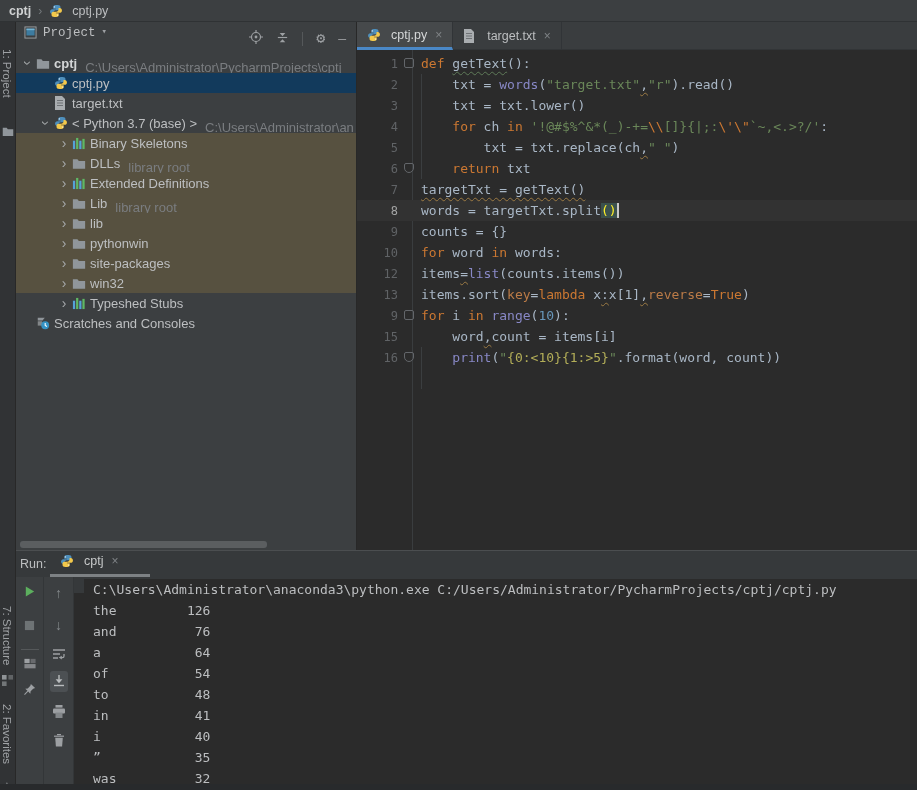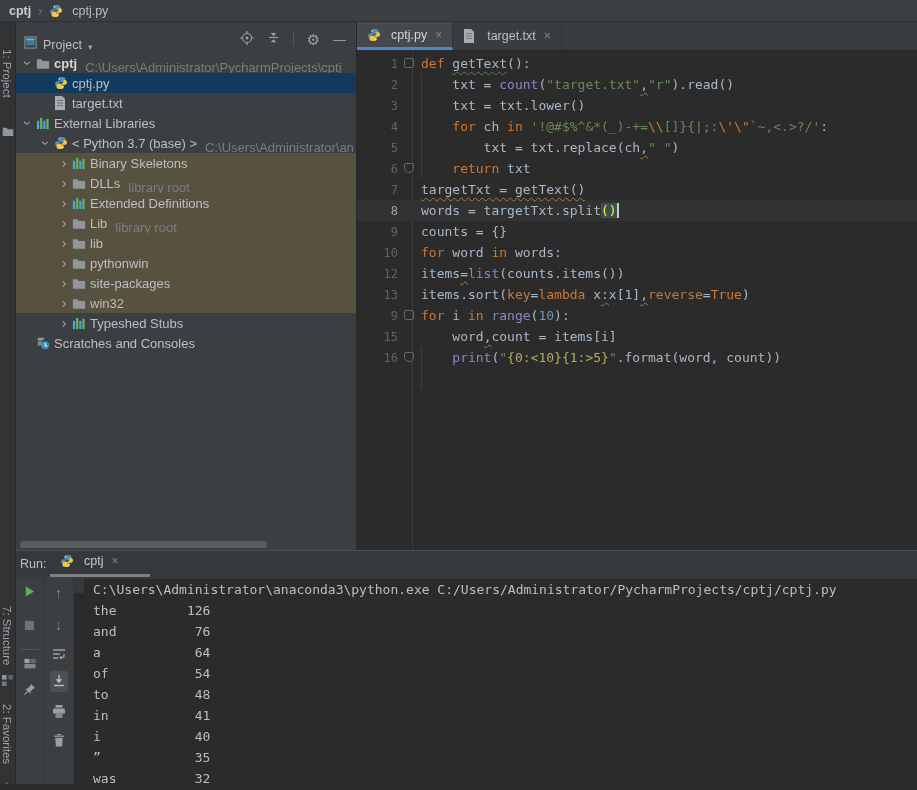--- a/index.html
+++ b/index.html
@@ -16,21 +16,21 @@
   #breadcrumb .file{color:#bdbfc1;font-size:12.5px;margin-left:5px;}
 
   
   #strip{position:absolute;left:0;top:22px;width:16px;height:768px;background:#313335;border-right:1px solid #282828;box-sizing:border-box;}
   .vlabel{position:absolute;writing-mode:vertical-rl;font-size:11.5px;color:#9fa2a5;left:1px;white-space:nowrap;}
   .stripicon{position:absolute;left:2px;}
 
   
   #project{position:absolute;left:16px;top:22px;width:341px;height:528px;background:#3c3f41;
     border-right:1px solid #282828;box-sizing:border-box;overflow:hidden;}
-  #proj-header{position:absolute;left:0;top:4px;width:100%;height:26px;display:flex;align-items:flex-end;padding-left:8px;box-sizing:border-box;}
+  #proj-header{position:absolute;left:0;top:4px;width:100%;height:26px;display:flex;align-items:flex-start;padding-left:8px;box-sizing:border-box;font-family:Liberation Mono, monospace;}
   #proj-header .ptitle{color:#bdbfc1;font-size:12.5px;margin:0 4px 0 6px;}
   #proj-header .dd{color:#9da0a3;font-size:9px;margin-left:2px;}
   #proj-header .hicons{position:absolute;right:10px;top:0;height:26px;display:flex;align-items:center;gap:13px;}
   #proj-header .hsep{width:1px;height:14px;background:#55585a;}
   .gearglyph{color:#9da0a3;font-size:15px;line-height:1;}
   .minusglyph{color:#9da0a3;font-size:13px;line-height:1;}
   #tree{position:absolute;left:0;top:31px;width:100%;}
   .trow{display:flex;align-items:center;height:20px;white-space:nowrap;overflow:hidden;box-sizing:border-box;}
   .trow.sel{background:#123a5c;}
   .trow.olive{background:#575140;}
@@ -174,32 +174,20 @@
         <div class="trow" style="padding-left: 22px;">
           <span class="chev none"></span>
           <span class="ticon">
             <svg width="12" height="14" viewBox="0 0 12 14">
               <path fill="#a9adb0" d="M1 0h7l3 3v11H1z"></path>
               <path fill="#6e7275" d="M3 4h6v1H3zm0 2.5h6v1H3zm0 2.5h6v1H3z"></path>
             </svg>
           </span>
           <span class="tlabel">target.txt</span>
         </div>
-        <div class="trow" style="padding-left: 4px;">
-          <span class="chev down">›</span>
-          <span class="ticon">
-            <svg width="13" height="13" viewBox="0 0 14 14">
-              <rect x="1" y="4" width="2.4" height="9" fill="#55a1d8"></rect>
-              <rect x="4.4" y="1" width="2.4" height="12" fill="#5fb865"></rect>
-              <rect x="7.8" y="4" width="2.4" height="9" fill="#55a1d8"></rect>
-              <rect x="11.2" y="2" width="2.4" height="11" fill="#5fb865"></rect>
-            </svg>
-          </span>
-          <span class="tlabel">External Libraries</span>
-        </div>
         <div class="trow" style="padding-left: 22px;">
           <span class="chev down">›</span>
           <span class="ticon">
             <svg width="14" height="14" viewBox="0 0 16 16">
               <path fill="#4e8fbc" d="M7.9 1.2c-1.9 0-3 .9-3 2.2v1.9h3.2v.6H3.8c-1.5 0-2.6 1.1-2.6 2.7 0 1.6 1.1 2.7 2.6 2.7h1.3V9.6c0-1.4 1.2-2.5 2.7-2.5h3.1c1.2 0 2.2-1 2.2-2.2V3.4c0-1.3-1.2-2.2-3.2-2.2z"></path>
               <circle cx="6.1" cy="3.3" r=".8" fill="#dfeaf2"></circle>
               <path fill="#f2c84b" d="M8.1 14.8c1.9 0 3-.9 3-2.2v-1.9H7.9v-.6h4.3c1.5 0 2.6-1.1 2.6-2.7 0-1.6-1.1-2.7-2.6-2.7h-1.3v1.7c0 1.4-1.2 2.5-2.7 2.5H5.1c-1.2 0-2.2 1-2.2 2.2v1.5c0 1.3 1.2 2.2 3.2 2.2z"></path>
               <circle cx="9.9" cy="12.7" r=".8" fill="#fdf6e3"></circle>
             </svg>
           </span>
@@ -338,21 +326,21 @@
         <span>target.txt</span>
         <span class="tabclose">×</span>
       </div>
     </div>
     <div id="editor-body">
       <div id="gutterline"></div>
       <div class="iguide" style="top:24px;height:105px;"></div>
       <div class="iguide" style="top:297px;height:42px;"></div>
       <div id="code">
           <div class="cline"><span class="ln mono">1</span><span class="foldcol"><span class="foldic open"></span></span><span class="ct mono"><span class="kw">def</span><span class="pl"> </span><span class="pl spell">getText</span><span class="pl">():</span></span></div>
-          <div class="cline"><span class="ln mono">2</span><span class="foldcol"></span><span class="ct mono"><span class="pl">    txt = </span><span class="bi">count</span><span class="pl">(</span><span class="str">"target.txt"</span><span class="pl wavy">,</span><span class="str">"r"</span><span class="pl">).read()</span></span></div>
+          <div class="cline"><span class="ln mono">2</span><span class="foldcol"></span><span class="ct mono"><span class="pl">    txt = </span><span class="bi">words</span><span class="pl">(</span><span class="str">"target.txt"</span><span class="pl wavy">,</span><span class="str">"r"</span><span class="pl">).read()</span></span></div>
           <div class="cline"><span class="ln mono">3</span><span class="foldcol"></span><span class="ct mono"><span class="pl">    txt = txt.lower()</span></span></div>
           <div class="cline"><span class="ln mono">4</span><span class="foldcol"></span><span class="ct mono"><span class="pl">    </span><span class="kw">for</span><span class="pl"> ch </span><span class="kw">in</span><span class="pl"> </span><span class="str">'!@#$%^&amp;*(_)-+=</span><span class="esc">\\</span><span class="str">[]}{|;:</span><span class="esc">\'</span><span class="esc">\"</span><span class="str">`~,&lt;.&gt;?/'</span><span class="pl">:</span></span></div>
           <div class="cline"><span class="ln mono">5</span><span class="foldcol"></span><span class="ct mono"><span class="pl">        txt = txt.replace(ch</span><span class="pl wavy">,</span><span class="str">" "</span><span class="pl">)</span></span></div>
           <div class="cline"><span class="ln mono">6</span><span class="foldcol"><span class="foldic end"></span></span><span class="ct mono"><span class="pl">    </span><span class="kw">return</span><span class="pl"> txt</span></span></div>
           <div class="cline"><span class="ln mono">7</span><span class="foldcol"></span><span class="ct mono"><span class="pl wavy">targetTxt = getText()</span></span></div>
           <div class="cline curline"><span class="ln mono">8</span><span class="foldcol"></span><span class="ct mono"><span class="pl">words = targetTxt.split</span><span class="phl">(</span><span class="phl">)</span><span class="cursorbar"></span></span></div>
           <div class="cline"><span class="ln mono">9</span><span class="foldcol"></span><span class="ct mono"><span class="pl">counts = {}</span></span></div>
           <div class="cline"><span class="ln mono">10</span><span class="foldcol"></span><span class="ct mono"><span class="kw">for</span><span class="pl"> word </span><span class="kw">in</span><span class="pl"> words:</span></span></div>
           <div class="cline"><span class="ln mono">12</span><span class="foldcol"></span><span class="ct mono"><span class="pl">items</span><span class="pl wavy">=</span><span class="bi">list</span><span class="pl">(counts.items())</span></span></div>
           <div class="cline"><span class="ln mono">13</span><span class="foldcol"></span><span class="ct mono"><span class="pl">items.sort(</span><span class="na">key</span><span class="pl">=</span><span class="kw">lambda</span><span class="pl"> x</span><span class="pl wavy">:</span><span class="pl">x[1]</span><span class="pl wavy">,</span><span class="na">reverse</span><span class="pl">=</span><span class="kw">True</span><span class="pl">)</span></span></div>

